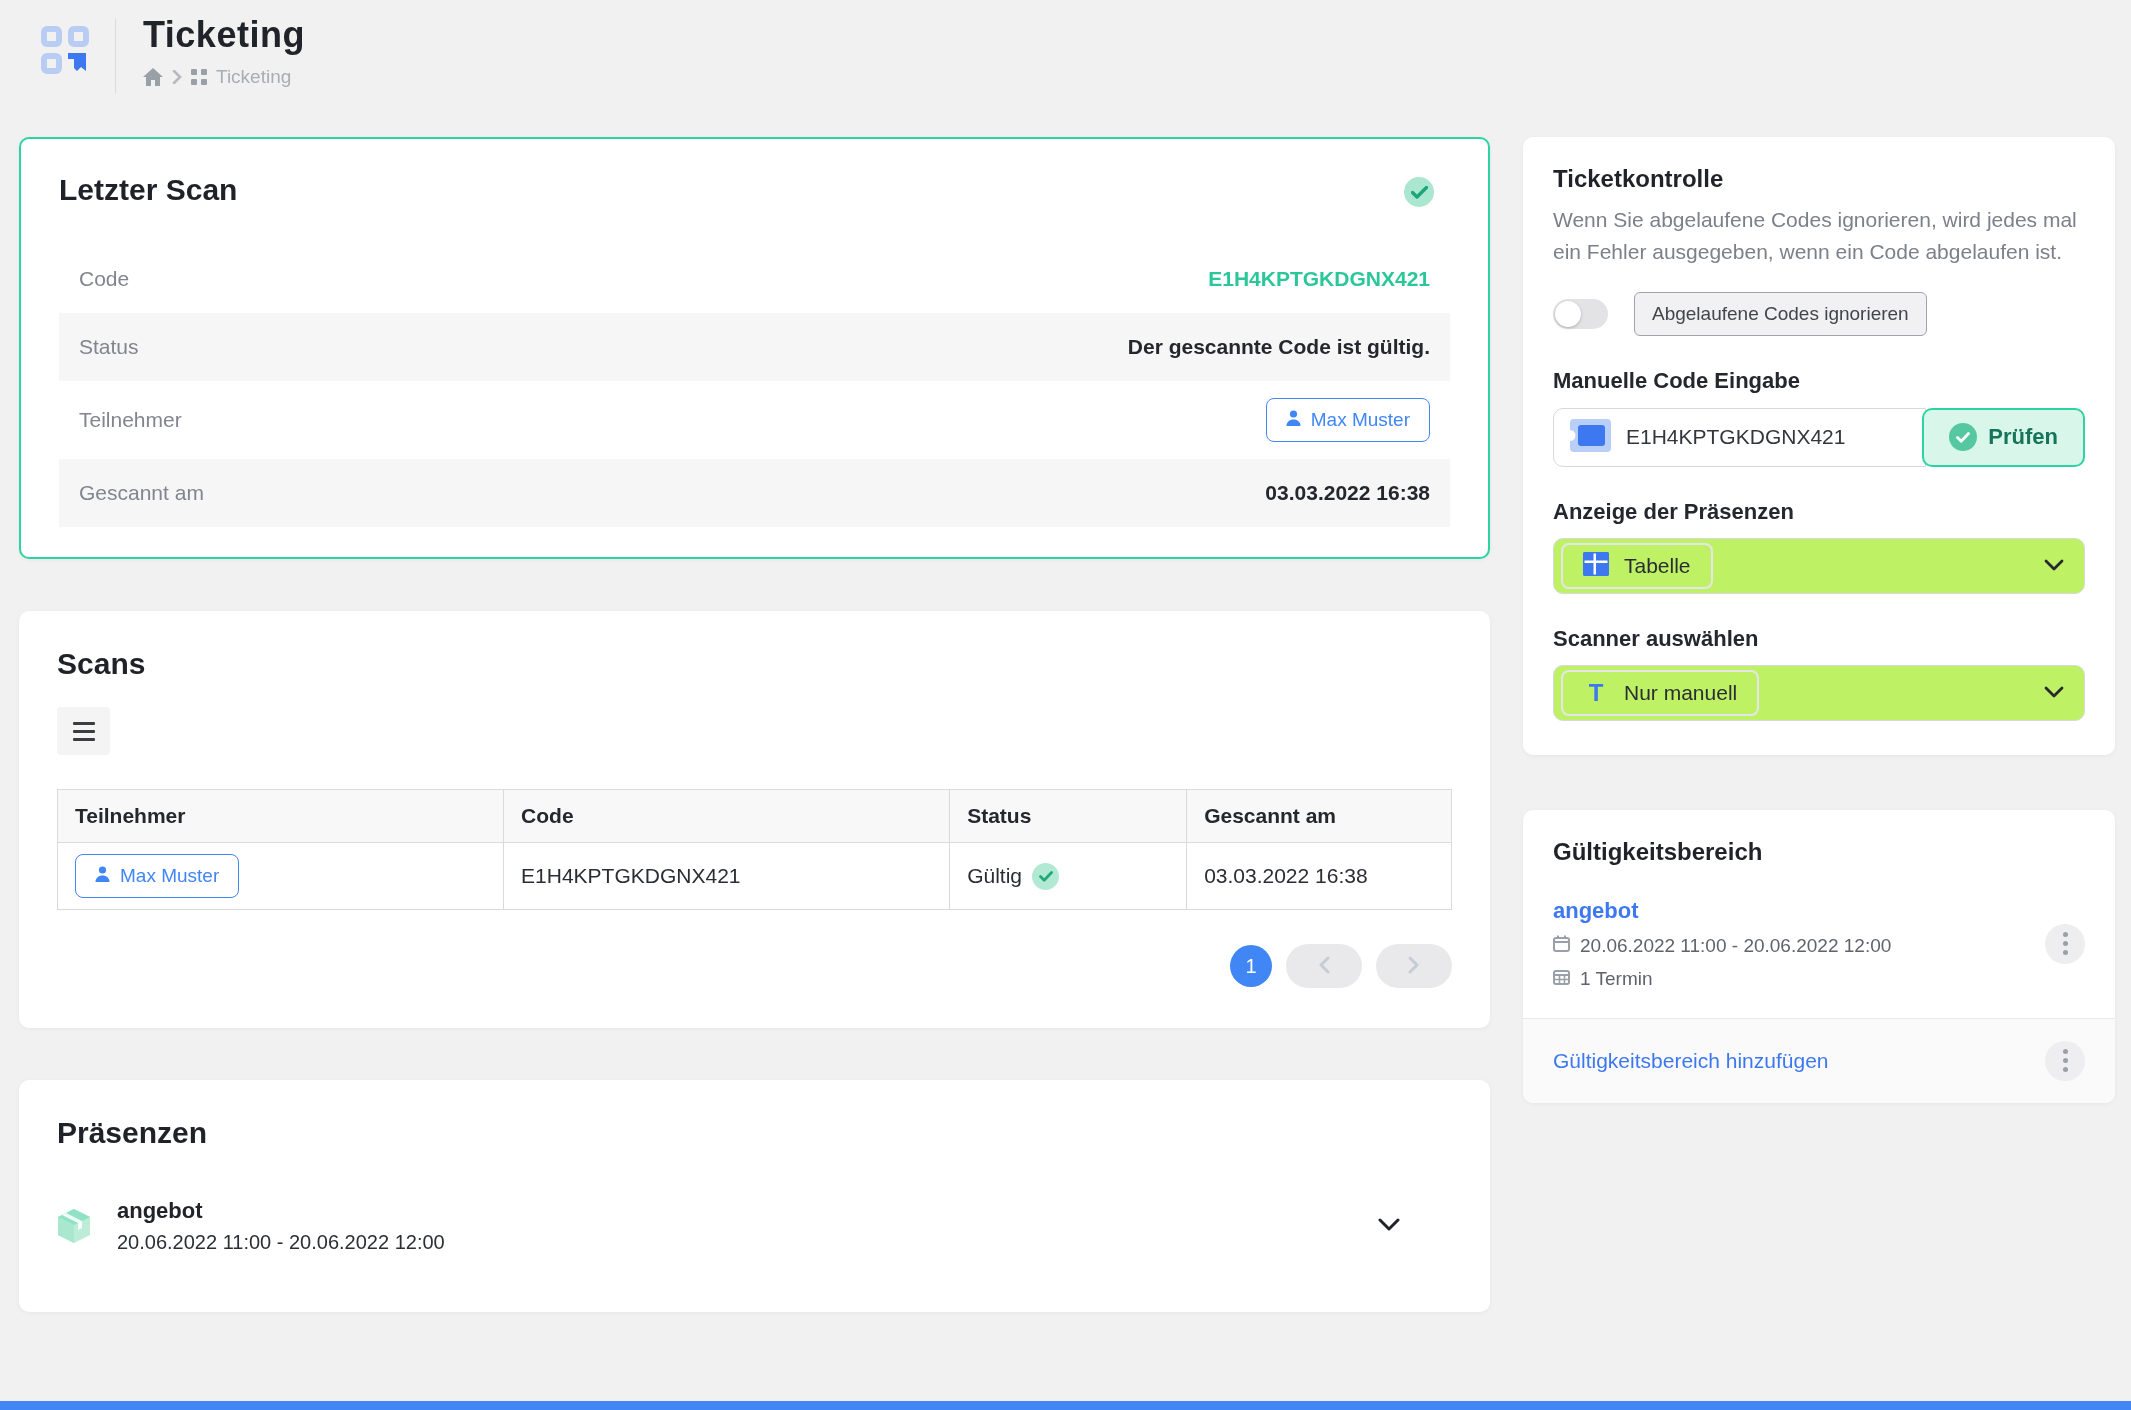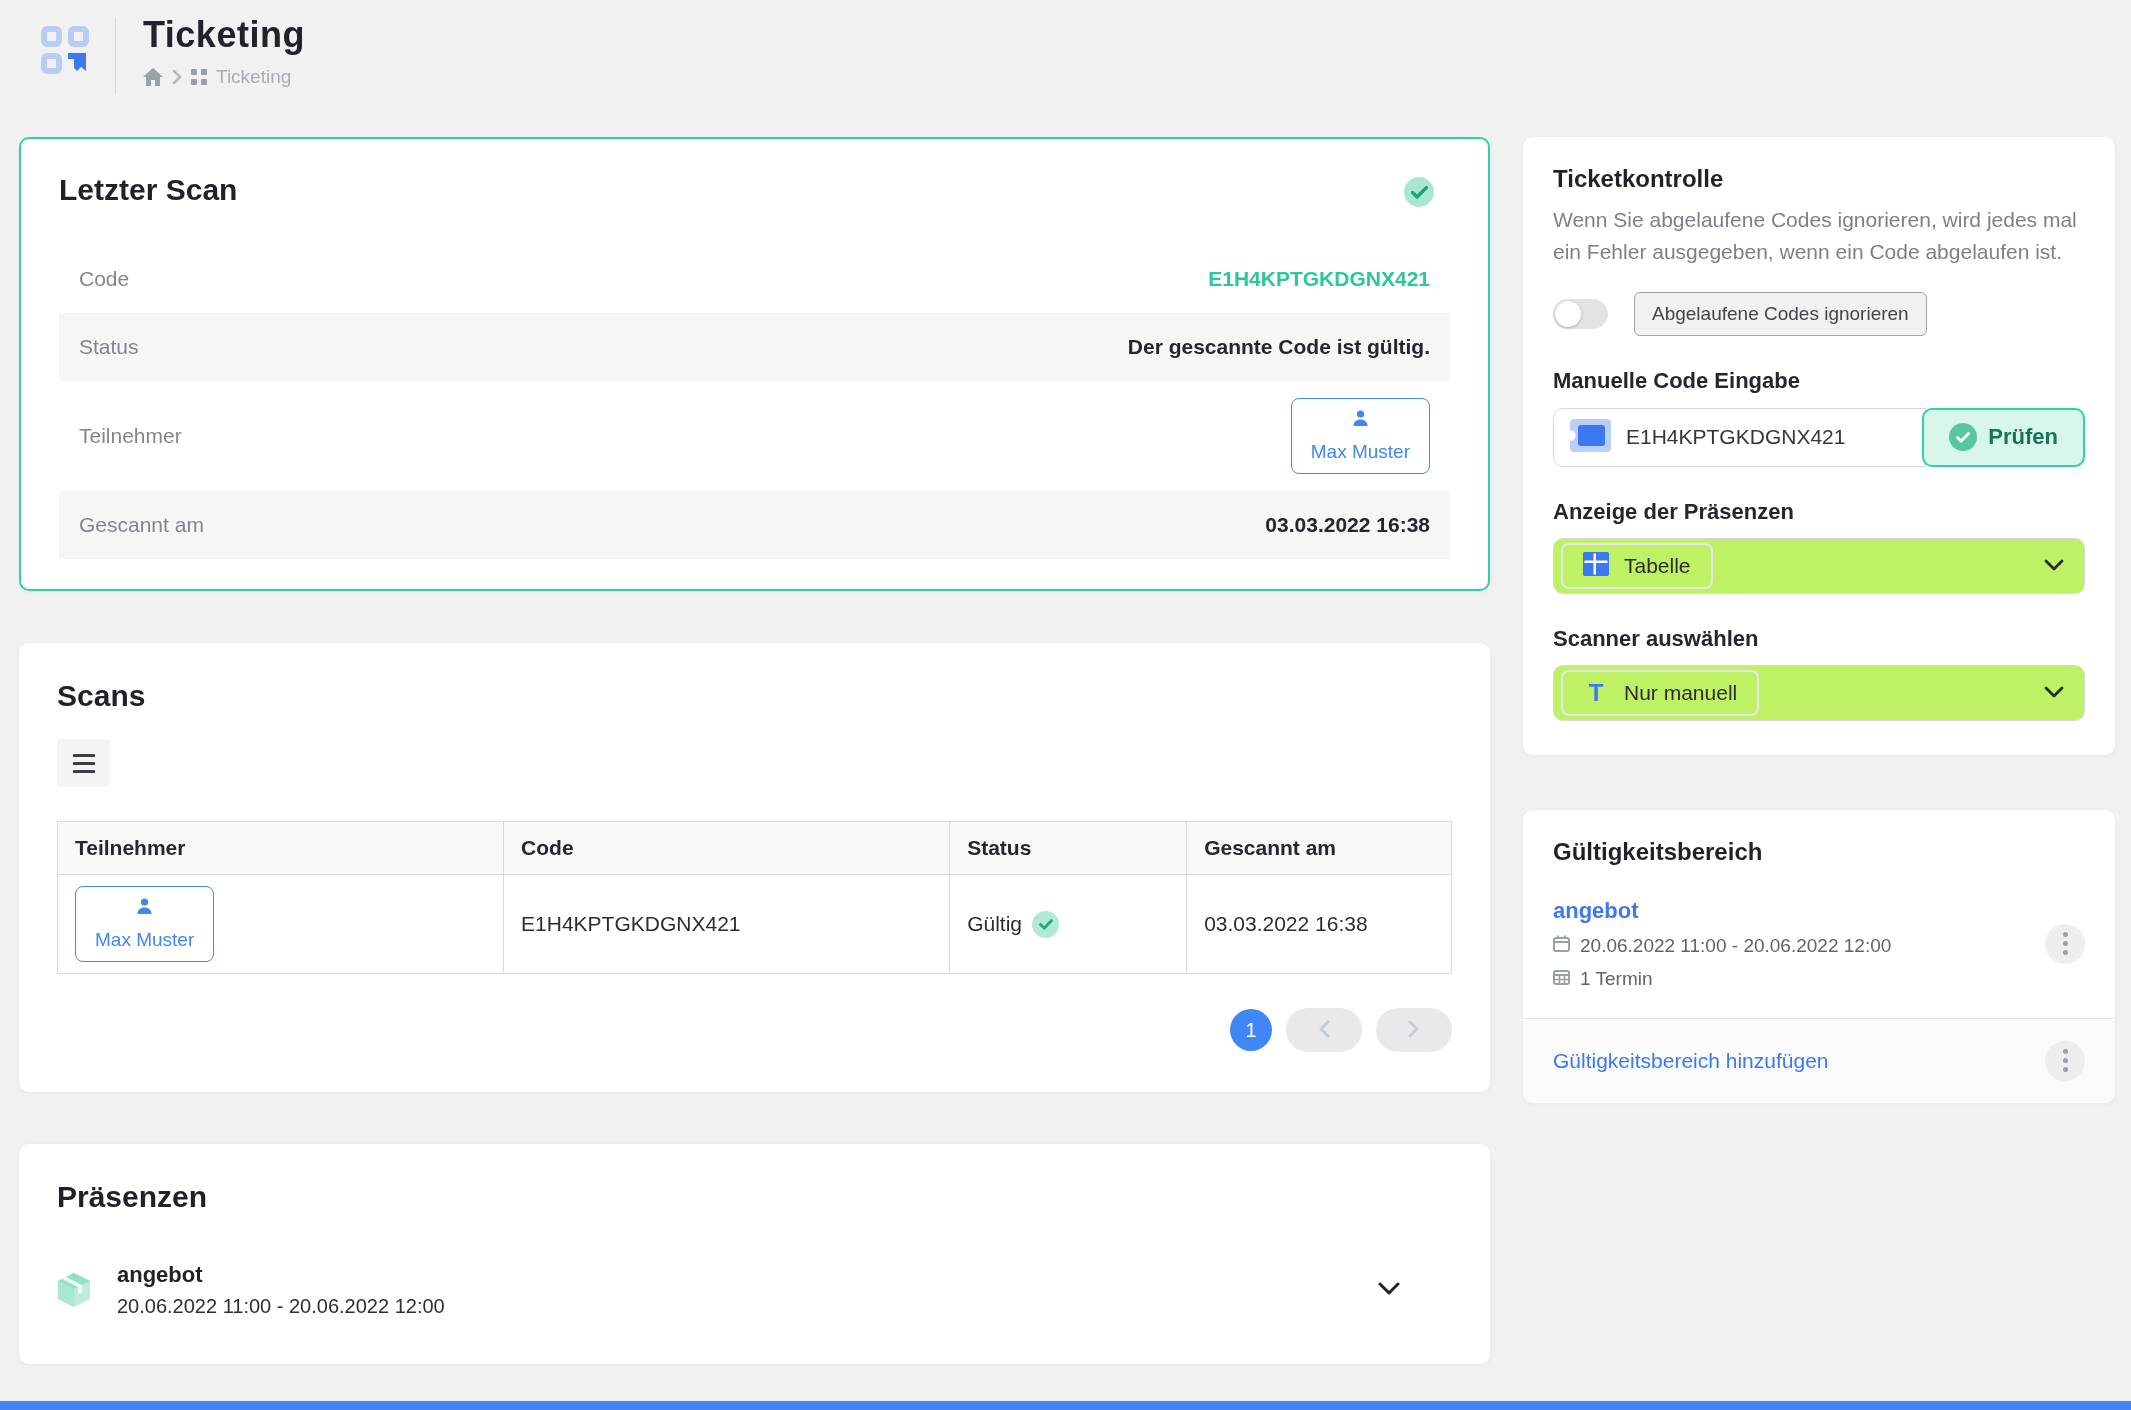--- a/index.html
+++ b/index.html
@@ -37,41 +37,41 @@
     background:#abe7d0; display:flex; align-items:center; justify-content:center; }
   .scan-rows { margin:38px 38px 0; }
   .scan-row { display:flex; align-items:center; justify-content:space-between; padding:17px 20px; min-height:68px; }
   .scan-row.alt { background:#f6f6f7; }
   .scan-label { font-size:21px; color:#81858e; }
   .scan-value { font-size:21px; font-weight:600; color:#24272d; }
   .scan-value.code-green { color:#2bc79b; }
 
   .participant-btn { display:inline-flex; align-items:center; gap:10px; background:#fff;
     border:1px solid #4186f5; color:#4186f5; border-radius:8px; padding:10px 19px;
-    font-size:19px; font-family:inherit; cursor:pointer;flex-direction:column; }
+    font-size:19px; font-family:inherit; cursor:pointer; }
 
   
   .scans-card { padding:36px 38px 40px; }
   .burger-btn { margin-top:26px; width:53px; height:48px; background:#f4f4f5; border:none; border-radius:4px;
     display:flex; flex-direction:column; justify-content:center; align-items:center; gap:5px; cursor:pointer; }
   .burger-btn span { width:22px; height:3px; background:#3a3d42; border-radius:1px; }
   table.scan-table { width:100%; border-collapse:collapse; margin-top:34px; }
   .scan-table th, .scan-table td { border:1px solid #dadade; text-align:left; font-size:21px; }
   .scan-table th { background:#f8f8f9; font-weight:700; color:#24272d; padding:14px 17px; }
   .scan-table td { padding:11px 17px; color:#2a2d33; }
   .status-cell { display:flex; align-items:center; gap:10px; }
   .mini-ok { width:27px; height:27px; border-radius:50%; background:#b2e9d4; display:flex; align-items:center; justify-content:center; }
   .pagination { display:flex; justify-content:flex-end; align-items:center; gap:14px; margin-top:34px; }
   .page-current { width:42px; height:42px; border-radius:50%; background:#4186f5; color:#fff; border:none;
     font-size:20px; font-family:inherit; display:flex; align-items:center; justify-content:center; cursor:pointer; }
   .page-nav { width:76px; height:44px; border-radius:22px; background:#e9e9eb; border:none;
     display:flex; align-items:center; justify-content:center; cursor:pointer; }
 
   
-  .presences-card { padding:36px 38px 46px; }
+  .presences-card { padding:36px 38px 58px; }
   .presence-item { display:flex; align-items:center; margin-top:48px; cursor:pointer; }
   .presence-icon { width:34px; height:36px; flex:0 0 auto; }
   .presence-text { margin-left:26px; }
   .presence-name { font-size:22px; font-weight:700; color:#202329; }
   .presence-dates { font-size:20px; color:#2c2f35; margin-top:7px; }
   .presence-chevron { margin-left:auto; margin-right:52px; }
 
   
   .control-card { padding:28px 30px 34px; }
   .control-desc { margin-top:11px; font-size:21px; line-height:1.52; color:#7b8089; }

